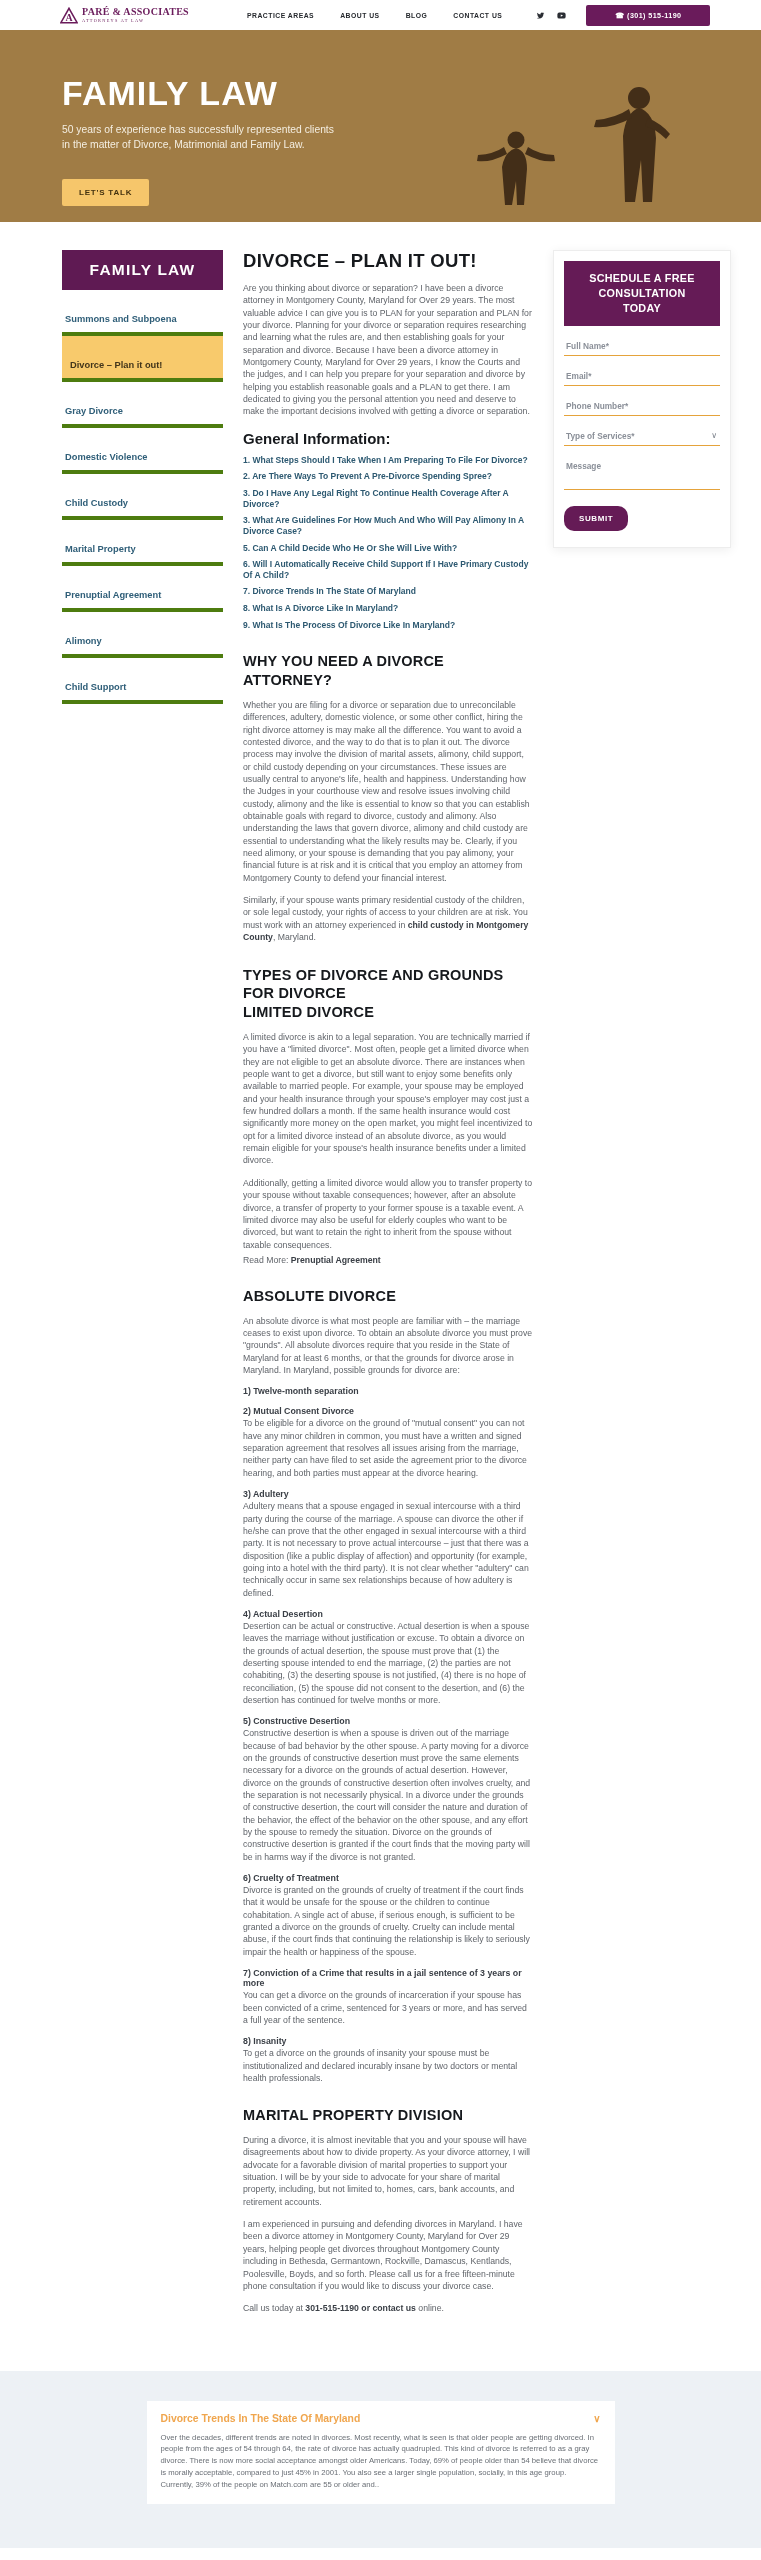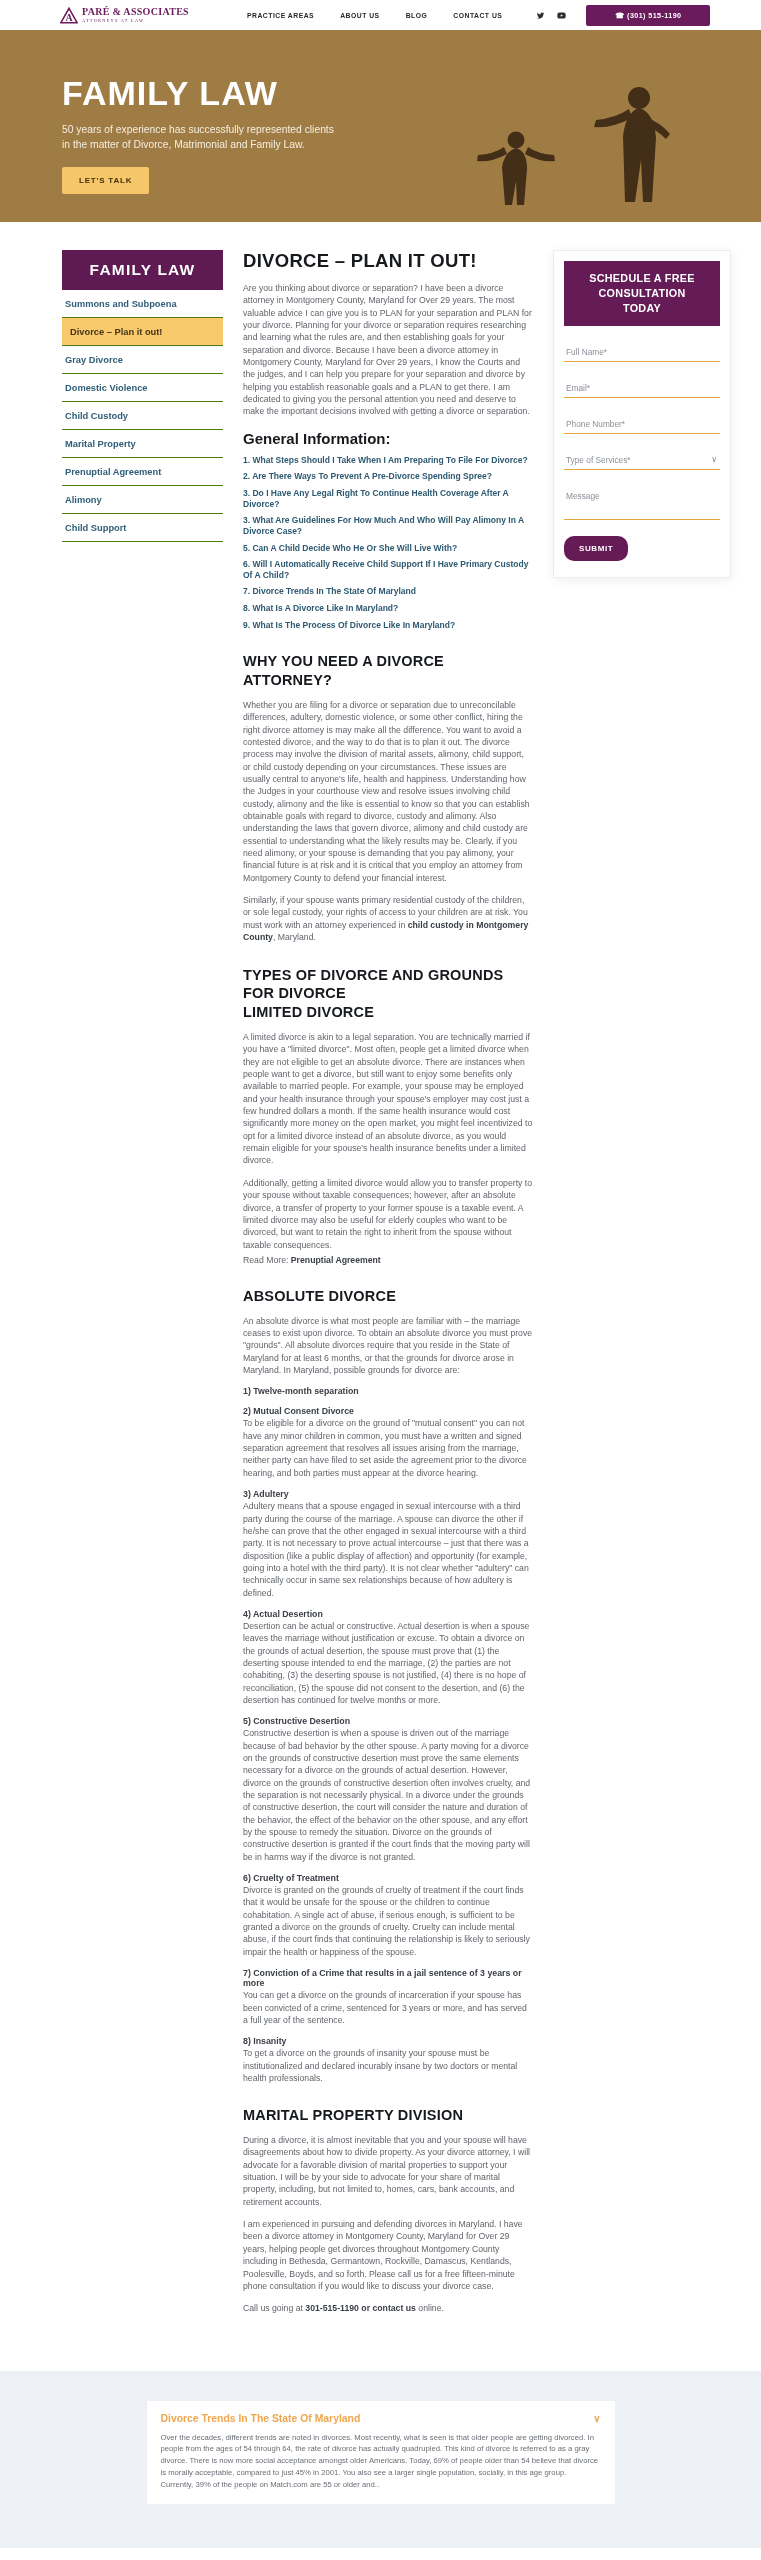--- a/index.html
+++ b/index.html
@@ -25,45 +25,45 @@
       radial-gradient(circle at 79% 26%, rgba(255,241,190,.95) 0%, rgba(243,199,112,.55) 11%, rgba(0,0,0,0) 32%),
       linear-gradient(180deg, rgba(74,52,28,.45) 0%, rgba(0,0,0,0) 30%, rgba(96,62,30,.30) 100%),
       linear-gradient(100deg, #7d5f38 0%, #9a7743 30%, #c0954ف 55%, #b98e4c 62%, #8a693c 100%);
     background-color:#a07c45;
   }
   .hero-sil { position: absolute; right: 55px; bottom: -4px; width: 310px; height: 150px; opacity: .82; }
   .hero-sil path, .hero-sil circle { fill: #2f1d0f; }
   .hero-inner { position: absolute; left: 62px; top: 44px; color: #fff; }
   .hero-title { font-size: 34px; font-weight: 800; letter-spacing: 1px; }
   .hero-sub { width: 278px; margin-top: 10px; font-size: 10.3px; line-height: 1.45; color: #f4eee1; }
-  .hero-cta { display: inline-block; margin-top: 14px; background: #F6C66B; color: #44320f; font-size: 8px; font-weight: 800; letter-spacing: .8px; padding: 9px 17px; border-radius: 2px; text-decoration: none; }
+  .hero-cta { display: inline-block; margin-top: 26px; background: #F6C66B; color: #44320f; font-size: 8px; font-weight: 800; letter-spacing: .8px; padding: 9px 17px; border-radius: 2px; text-decoration: none; }
 
   
   .content { display: flex; align-items: flex-start; gap: 20px; padding: 28px 50px 46px 62px; background: #fff; min-height: 1560px; }
 
   .sidebar { width: 161px; flex: none; }
   .side-title { background: #5F1A53; color: #fff; text-align: center; font-size: 15.5px; font-weight: 800; letter-spacing: 1.2px; padding: 11px 0; }
-  .side-item { font-size: 9.3px; font-weight: 700; color: #2F5E78; padding: 9px 3px 8px; border-bottom: 1px solid #4d7c0f; cursor: pointer; }
+  .side-item { font-size: 9.3px; font-weight: 700; color: #2F5E78; padding: 24px 3px 8px; border-bottom: 4px solid #4d7c0f; cursor: pointer; }
   .side-item.active { background: #F8CA6C; color: #42351a; padding-left: 8px; }
 
   .main { width: 290px; flex: none; }
   .main h1 { font-size: 18.5px; font-weight: 800; color: #16191d; letter-spacing: .3px; margin-bottom: 10px; }
   .main p { font-size: 8.7px; line-height: 1.42; color: #60646a; margin-bottom: 10px; }
   .main b, .main .inline-link { color: #3a3f46; font-weight: 700; }
   .gi-head { font-size: 15px; font-weight: 800; color: #16191d; margin: 12px 0 8px; }
   .gi-link { display: block; font-size: 8.5px; font-weight: 700; color: #2D5971; margin-bottom: 6px; text-decoration: none; line-height: 1.25; }
   .sec-head { font-size: 14.5px; font-weight: 800; color: #16191d; letter-spacing: .2px; line-height: 1.3; margin: 22px 0 9px; }
   .ground-t { font-size: 8.8px; font-weight: 700; color: #3a3f46; margin: 10px 0 1px; }
   .readmore { font-size: 8.7px; color: #60646a; margin-top: -6px; margin-bottom: 10px; }
 
   
   .form-card { width: 178px; flex: none; background: #fff; border: 1px solid #ededed; box-shadow: 0 2px 10px rgba(0,0,0,.07); padding: 10px 10px 16px; }
   .form-title { background: #651B56; color: #fff; text-align: center; font-size: 10.8px; font-weight: 800; letter-spacing: .3px; line-height: 1.4; padding: 10px 20px; }
   .f-row { position: relative; }
-  .f-row input { width: 100%; border: 0; border-bottom: 1.5px solid #E5A33B; background: transparent; font-family: inherit; font-size: 8.3px; color: #6d727b; padding: 21px 2px 4px; outline: none; }
+  .f-row input { width: 100%; border: 0; border-bottom: 1.5px solid #E5A33B; background: transparent; font-family: inherit; font-size: 8.3px; color: #6d727b; padding: 15px 2px 4px; outline: none; font-weight: bold; }
   .f-row input::placeholder { color: #8a8f98; }
   .f-row.msg input { padding-bottom: 18px; }
   .f-chev { position: absolute; right: 3px; bottom: 6px; font-size: 8px; color: #7b808a; pointer-events: none; }
   .submit-btn { margin-top: 16px; background: #651B56; color: #fff; border: 0; font-family: inherit; font-size: 8px; font-weight: 800; letter-spacing: .6px; padding: 8px 15px; border-radius: 10px; cursor: pointer; }
 
   
   .faq { background: #EDF1F5; padding: 30px 0 44px; }
   .faq-head { text-align: center; font-size: 18px; font-weight: 800; color: #1e2126; letter-spacing: .4px; margin-bottom: 20px; }
   .faq-wrap { width: 468px; margin: 0 auto; }
   .faq-open { background: #fff; padding: 12px 14px 13px; }
@@ -234,21 +234,21 @@
 
         <div>
           <div class="ground-t">8) Insanity</div>
           <p>To get a divorce on the grounds of insanity your spouse must be institutionalized and declared incurably insane by two doctors or mental health professionals.</p>
         </div>
       </div>
 
     <h2 class="sec-head">MARITAL PROPERTY DIVISION</h2>
     <p>During a divorce, it is almost inevitable that you and your spouse will have disagreements about how to divide property. As your divorce attorney, I will advocate for a favorable division of marital properties to support your situation. I will be by your side to advocate for your share of marital property, including, but not limited to, homes, cars, bank accounts, and retirement accounts.</p>
     <p>I am experienced in pursuing and defending divorces in Maryland. I have been a divorce attorney in Montgomery County, Maryland for Over 29 years, helping people get divorces throughout Montgomery County including in Bethesda, Germantown, Rockville, Damascus, Kentlands, Poolesville, Boyds, and so forth. Please call us for a free fifteen-minute phone consultation if you would like to discuss your divorce case.</p>
-    <p><span>Call us going at </span><span class="inline-link">301-515-1190 or contact us</span><span> online.</span></p>
+    <p><span>Call us today at </span><span class="inline-link">301-515-1190 or contact us</span><span> online.</span></p>
   </div>
 
   <div class="form-card">
     <div class="form-title">SCHEDULE A FREE CONSULTATION TODAY</div>
     <div class="f-row"><input type="text" placeholder="Full Name*" style=""></div>
     <div class="f-row"><input type="text" placeholder="Email*" style=""></div>
     <div class="f-row"><input type="text" placeholder="Phone Number*" style=""></div>
     <div class="f-row"><input type="text" placeholder="Type of Services*" style=""><span class="f-chev">∨</span></div>
     <div class="f-row msg"><input type="text" placeholder="Message" style=""></div>
     <button class="submit-btn">SUBMIT</button>

